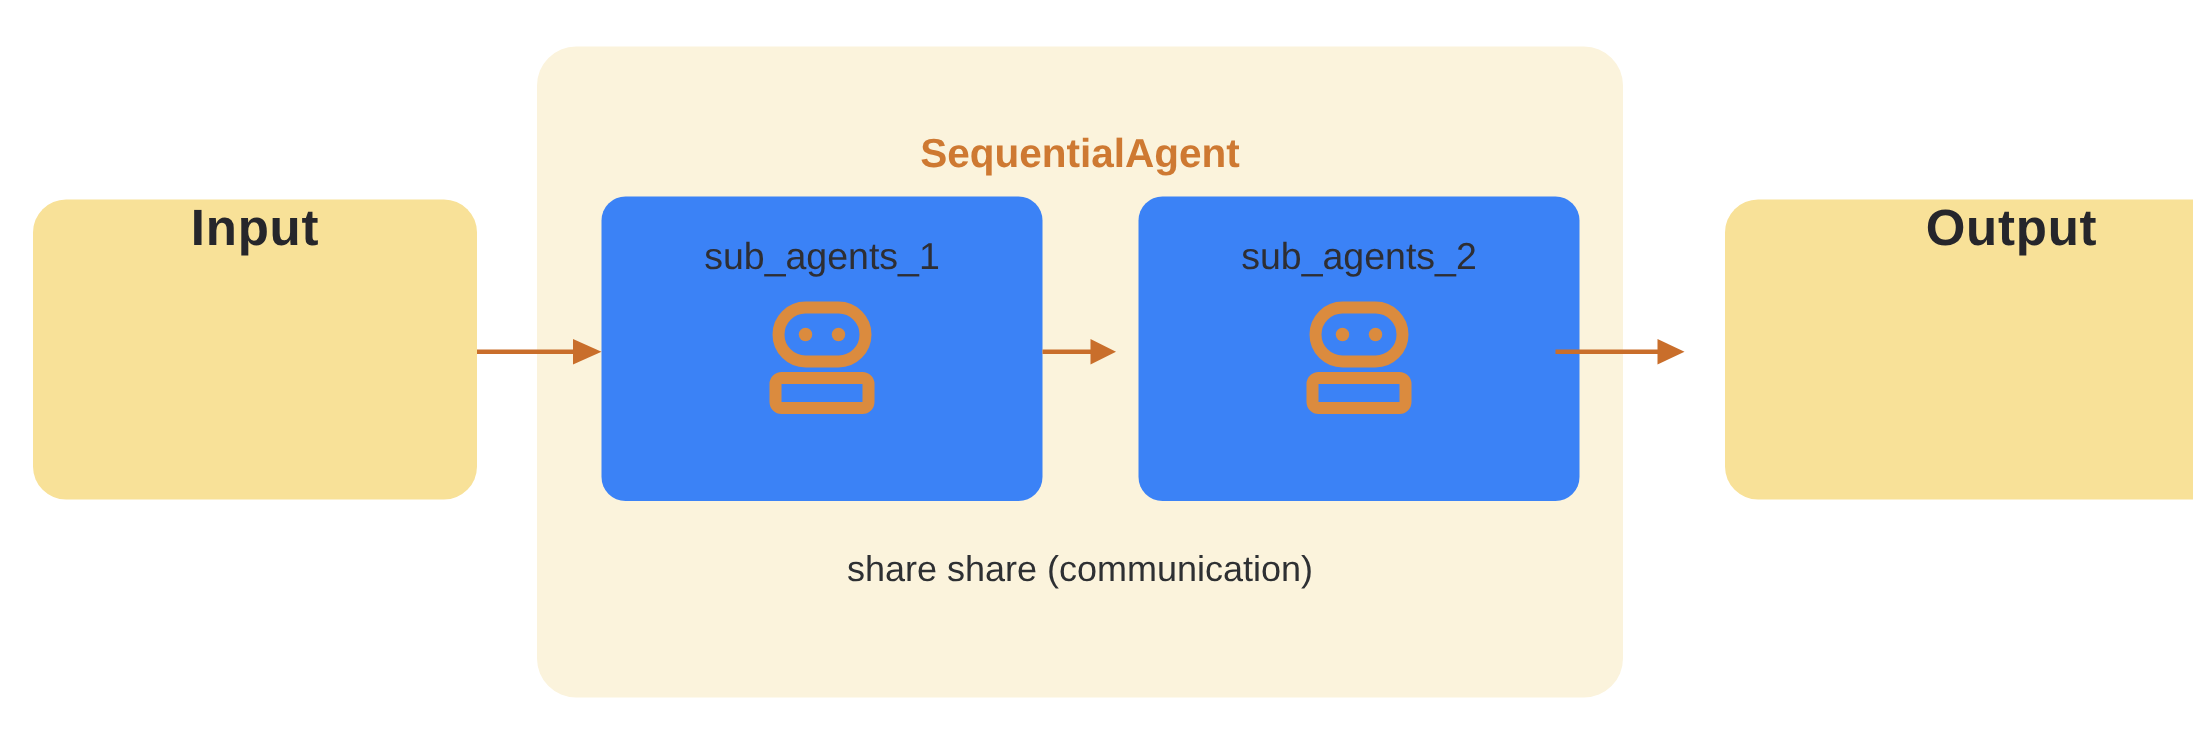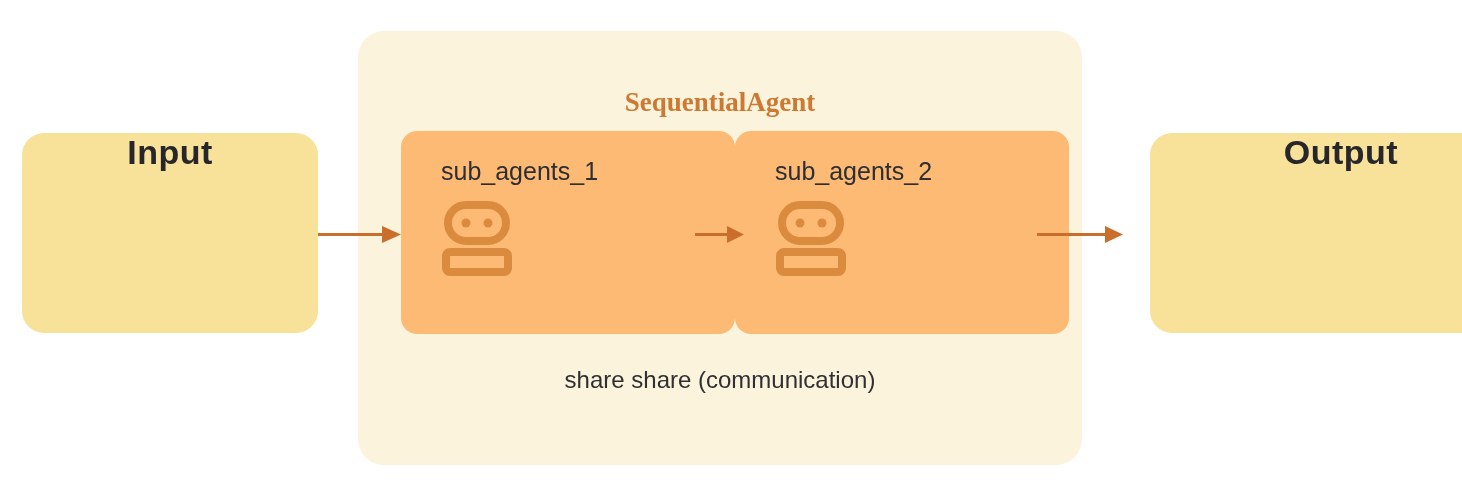--- a/index.html
+++ b/index.html
@@ -45,35 +45,34 @@
   }
   .seq-title {
     position: absolute;
     top: 56px;
     left: 0;
     width: 100%;
     text-align: center;
     font-size: 27px;
     font-weight: bold;
     color: #CE7932;
-    font-family: Liberation Serif, serif;
   }
   .agent-box {
     position: absolute;
     top: 100px;
     width: 294px;
     height: 203px;
-    background: #fdba74;
+    background: #3b82f6;
     border-radius: 16px;
     display: flex;
     flex-direction: column;
-    padding-left: 40px;
+    align-items: center;
   }
   #agent-box-1 { left: 43px; }
-  #agent-box-2 { left: 377px; }
+  #agent-box-2 { left: 401px; }
   .agent-label {
     margin-top: 26px;
     font-size: 25px;
     color: #2E2E33;
   }
   .robot-icon {
     margin-top: 12px;
     width: 72px;
     height: 82px;
   }

